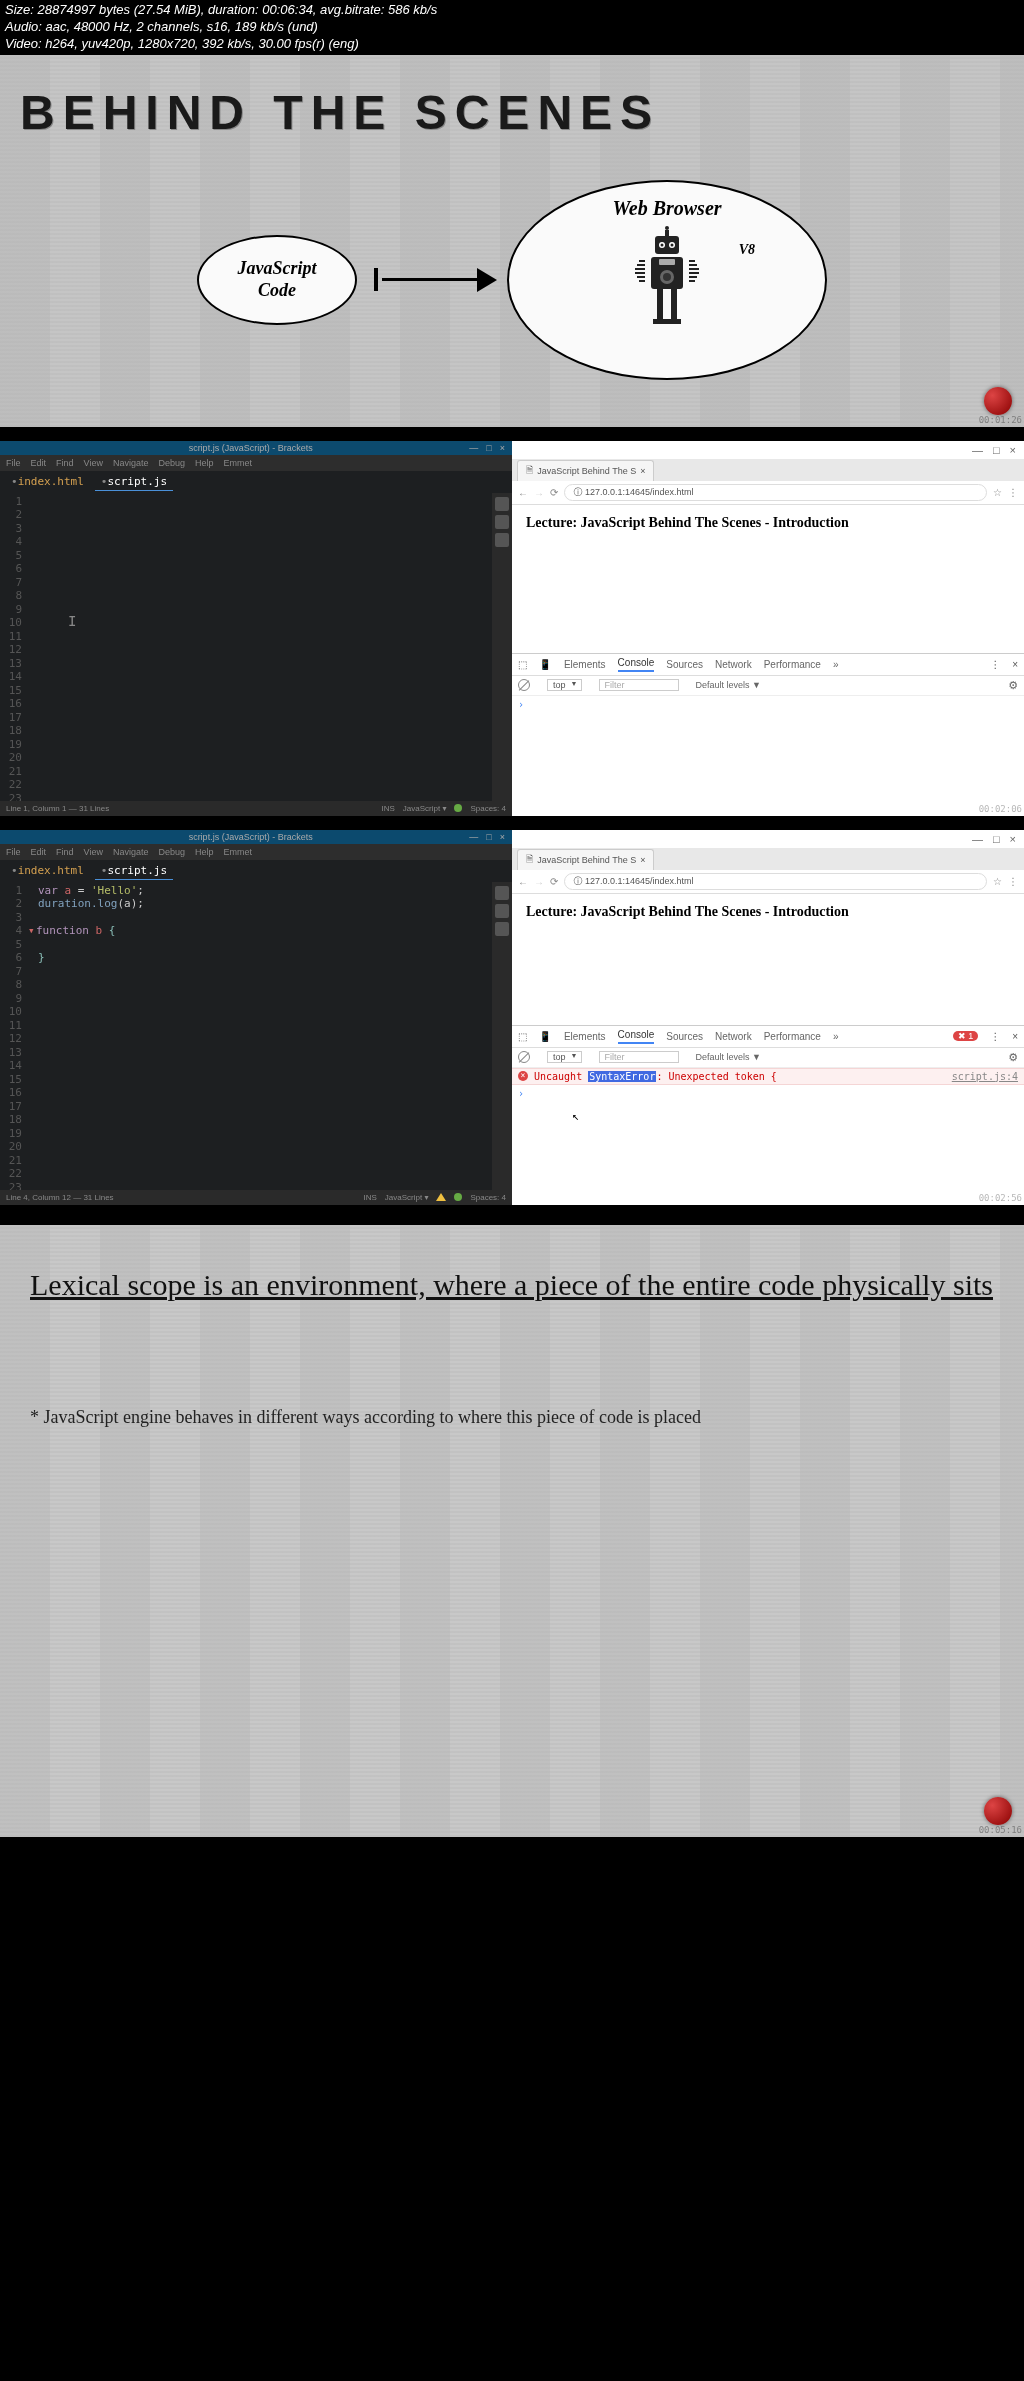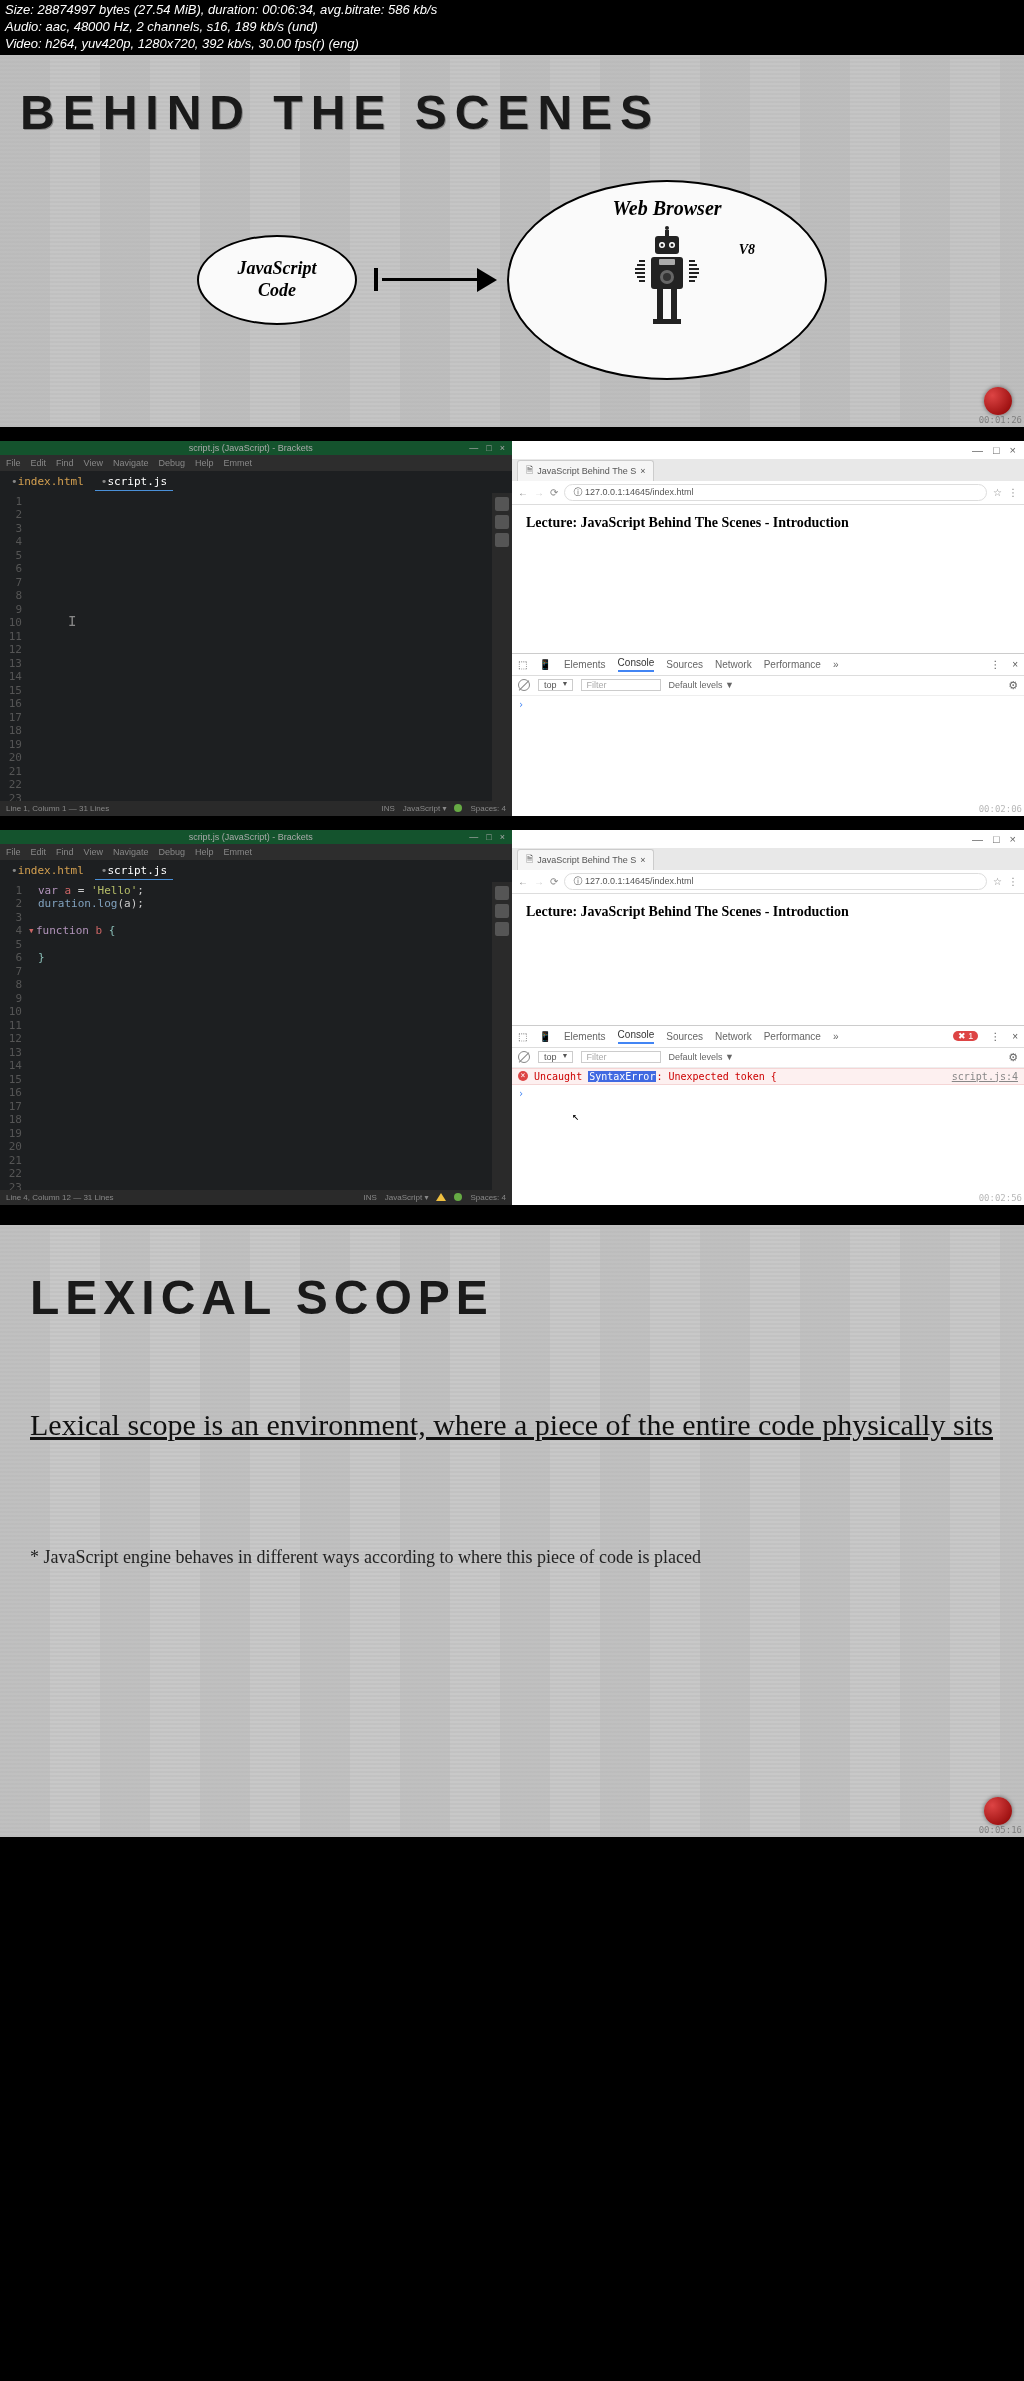--- a/index.html
+++ b/index.html
@@ -153,21 +153,21 @@
 }
 
 .editor-wrap {
   width: 50%;
   background: #1d1f21;
   display: flex;
   flex-direction: column;
 }
 
 .editor-titlebar {
-  background: #14532d;
+  background: #0c4a6e;
   color: #aaa;
   font-size: 9px;
   text-align: center;
   padding: 2px;
   display: flex;
   justify-content: space-between;
 }
 
 .editor-titlebar .wincontrols {
   display: flex;
@@ -360,21 +360,21 @@
   gap: 12px;
 }
 
 .dt-tabs .tab { color: #666; cursor: pointer; }
 .dt-tabs .tab.active { color: #333; border-bottom: 2px solid #4285f4; padding-bottom: 2px; }
 .dt-tabs .err-badge { background: #d44; color: #fff; border-radius: 8px; padding: 0 5px; font-size: 9px; margin-left: auto; }
 
 .dt-filter {
   display: flex;
   align-items: center;
-  gap: 8px;
+  gap: 17px;
   padding: 3px 6px;
   border-bottom: 1px solid #eee;
 }
 
 .dt-filter .nocir { width: 12px; height: 12px; border: 1px solid #888; border-radius: 50%; position: relative; }
 .dt-filter .nocir::after { content: ''; position: absolute; width: 14px; height: 1px; background: #888; top: 5px; left: -2px; transform: rotate(-45deg); }
 .dt-filter .topsel { border: 1px solid #ccc; padding: 0 15px 0 5px; font-size: 9px; position: relative; }
 .dt-filter .topsel::after { content: '▼'; position: absolute; right: 3px; font-size: 7px; }
 .dt-filter .filterbox { border: 1px solid #ccc; padding: 0 5px; font-size: 9px; width: 80px; color: #aaa; }
 .dt-filter .levelsel { font-size: 9px; color: #666; }
@@ -765,18 +765,17 @@
         <span class="mouse-cursor" style="left:60px; top:24px">↖</span>
       </div>
     </div>
   </div>
   <div class="timestamp" style="color:#888">00:02:56</div>
 </div>
 
 <div class="black-sep" style="height:20px"></div>
 
 <div class="slide-grunge slide-lexical">
-  <div class="lexical-title">LEXICAL SCOPE</div>
   <div class="lexical-body">Lexical scope is an environment, where a piece of the entire code physically sits</div>
   <div class="lexical-note">* JavaScript engine behaves in different ways according to where this piece of code is placed</div>
   <div class="red-dot"></div>
   <div class="timestamp">00:05:16</div>
 </div>
 
 </body></html>

